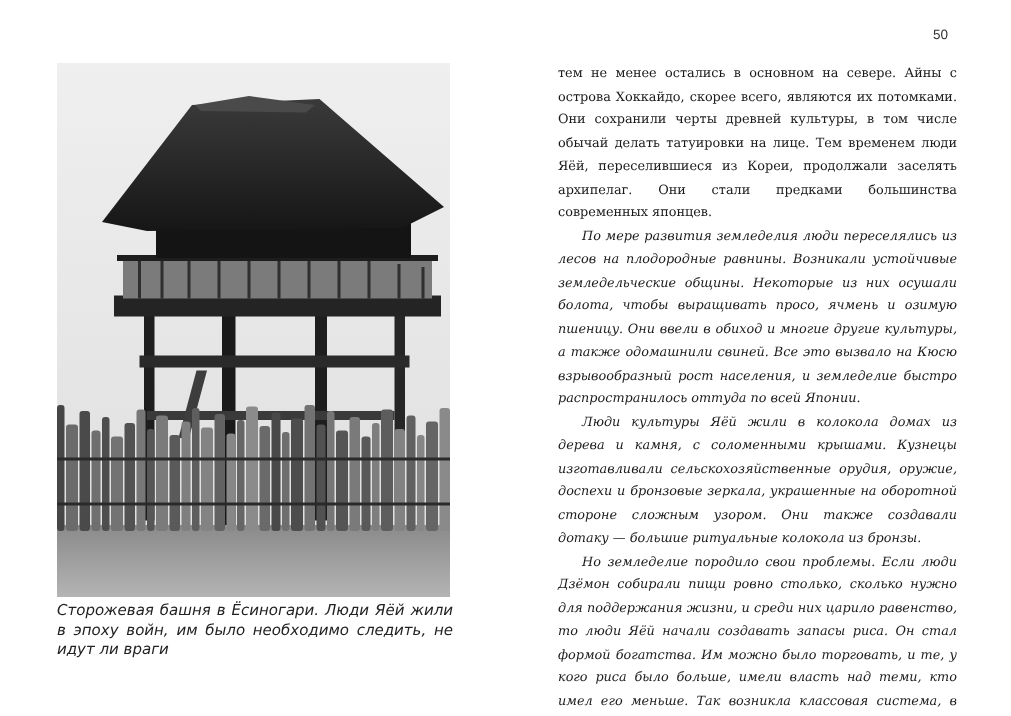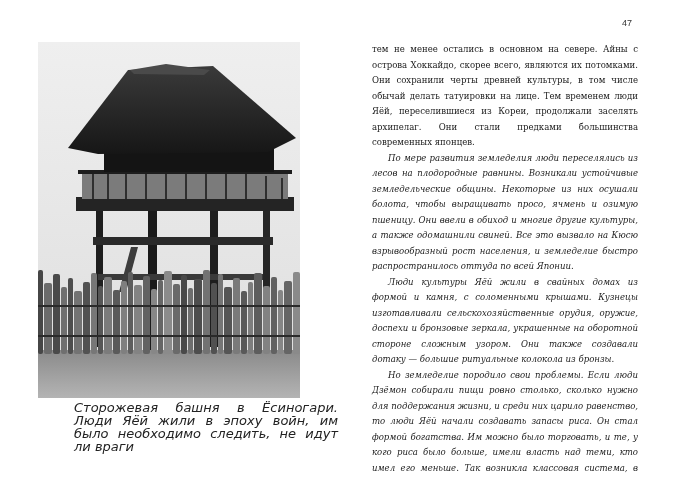--- a/index.html
+++ b/index.html
@@ -1,28 +1,28 @@
 <!DOCTYPE html>
 <html><head>
 <meta charset="utf-8">
 <style>
   html, body { margin:0; padding:0; background:#ffffff; }
   body { width:674px; height:477px; position:relative; overflow:hidden; font-family:"DejaVu Serif", serif; color:#222; }
   .page-number { position:absolute; left:622px; top:18px; font-family:"Liberation Sans", sans-serif; font-size:9px; color:#333; }
   .figure { position:absolute; left:38px; top:42px; width:262px; height:356px; overflow:hidden; background:#e6e6e6; }
   .figure svg { display:block; }
-  .caption { position:absolute; left:38px; top:401px; width:264px; font-family:"DejaVu Sans", sans-serif; font-style:italic; font-size:13px; line-height:13px; color:#222; text-align:justify;margin-left:36px; }
+  .caption { position:absolute; left:38px; top:401px; width:264px; font-family:"DejaVu Sans", sans-serif; font-style:italic; font-size:10px; line-height:13px; color:#222; text-align:justify; }
   .text-column { position:absolute; left:372px; top:42px; width:266px; font-family:"DejaVu Serif", serif; font-size:8.55px; line-height:15.5px; color:#1a1a1a; text-align:justify; hyphens:manual; }
   .text-column p { margin:0; }
   .text-column p.indent { text-indent:16px;font-style:italic; }
 </style>
 </head>
 <body>
 
-<div class="page-number">47</div>
+<div class="page-number">50</div>
 
 <div class="figure">
   <svg width="262" height="356" viewBox="0 0 262 356" xmlns="http://www.w3.org/2000/svg">
     <defs>
       <linearGradient id="sky" x1="0" y1="0" x2="0" y2="1">
         <stop offset="0" stop-color="#efefef"></stop>
         <stop offset="1" stop-color="#dedede"></stop>
       </linearGradient>
       <linearGradient id="ground" x1="0" y1="0" x2="0" y2="1">
         <stop offset="0" stop-color="#8a8a8a"></stop>
@@ -103,15 +103,15 @@
     <rect x="0" y="263" width="262" height="2" fill="#2a2a2a"></rect>
     <rect x="0" y="293" width="262" height="2" fill="#2a2a2a"></rect>
   </svg>
 </div>
 
 <div class="caption">Сторожевая башня в Ёсиногари. Люди Яёй жили в эпоху войн, им было необходимо следить, не идут ли враги</div>
 
 <div class="text-column">
   <p>тем не менее остались в основном на севере. Айны с острова Хоккайдо, скорее всего, являются их потомками. Они сохранили черты древней культуры, в том числе обычай делать татуировки на лице. Тем временем люди Яёй, переселившиеся из Кореи, продолжали заселять архипелаг. Они стали предками большинства современных японцев.</p>
   <p class="indent">По мере развития земледелия люди переселялись из лесов на плодородные равнины. Возникали устойчивые земледельческие общины. Некоторые из них осушали болота, чтобы выращивать просо, ячмень и озимую пшеницу. Они ввели в обиход и многие другие культуры, а также одомашнили свиней. Все это вызвало на Кюсю взрывообразный рост населения, и земледелие быстро распространилось оттуда по всей Японии.</p>
-  <p class="indent">Люди культуры Яёй жили в свайных домах из формой и камня, с соломенными крышами. Кузнецы изготавливали сельскохозяйственные орудия, оружие, доспехи и бронзовые зеркала, украшенные на оборотной стороне сложным узором. Они также создавали дотаку — большие ритуальные колокола из бронзы.</p>
+  <p class="indent">Люди культуры Яёй жили в колокола домах из дерева и камня, с соломенными крышами. Кузнецы изготавливали сельскохозяйственные орудия, оружие, доспехи и бронзовые зеркала, украшенные на оборотной стороне сложным узором. Они также создавали дотаку — большие ритуальные колокола из бронзы.</p>
   <p class="indent">Но земледелие породило свои проблемы. Если люди Дзёмон собирали пищи ровно столько, сколько нужно для поддержания жизни, и среди них царило равенство, то люди Яёй начали создавать запасы риса. Он стал формой богатства. Им можно было торговать, и те, у кого риса было больше, имели власть над теми, кто имел его меньше. Так возникла классовая система, в которой существовали господа, простые общинники и рабы. Около 100 года н. э. представителей элиты начали хоро-</p>
 </div>
 
 </body></html>

